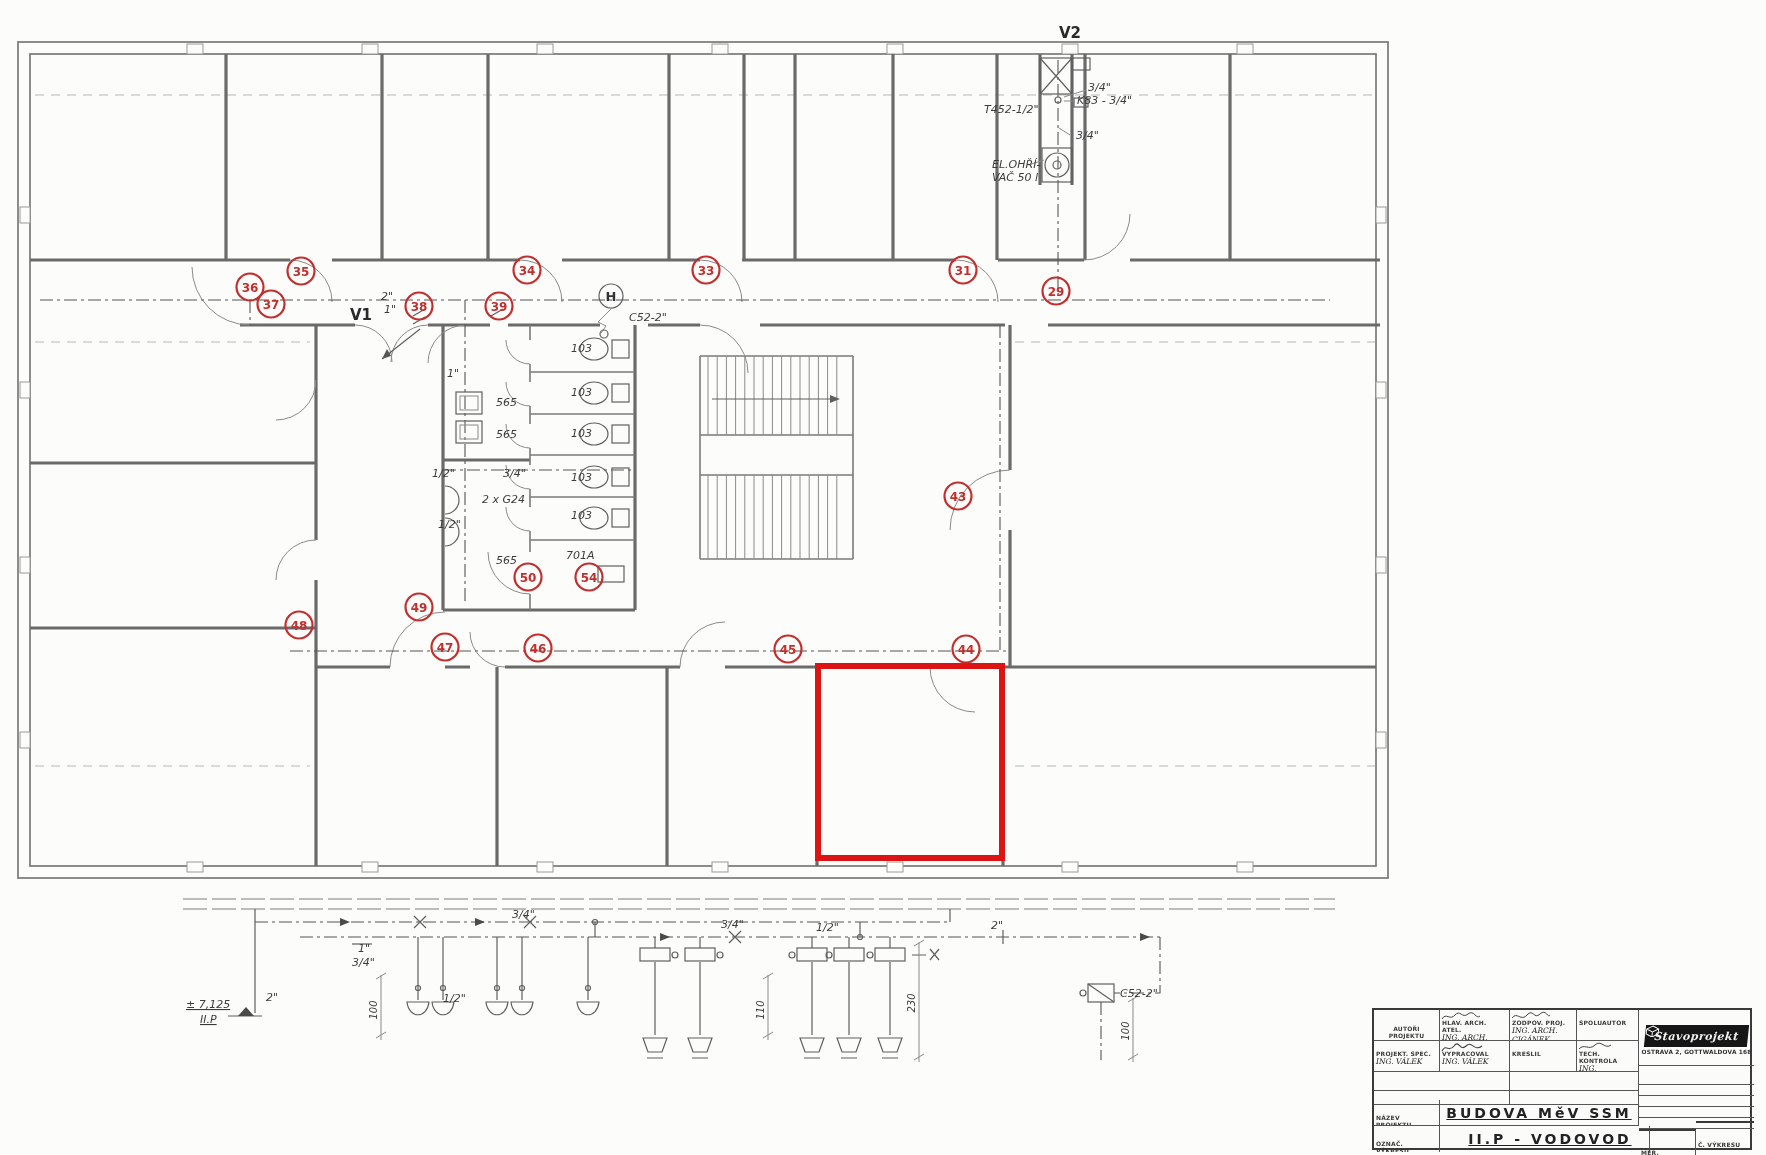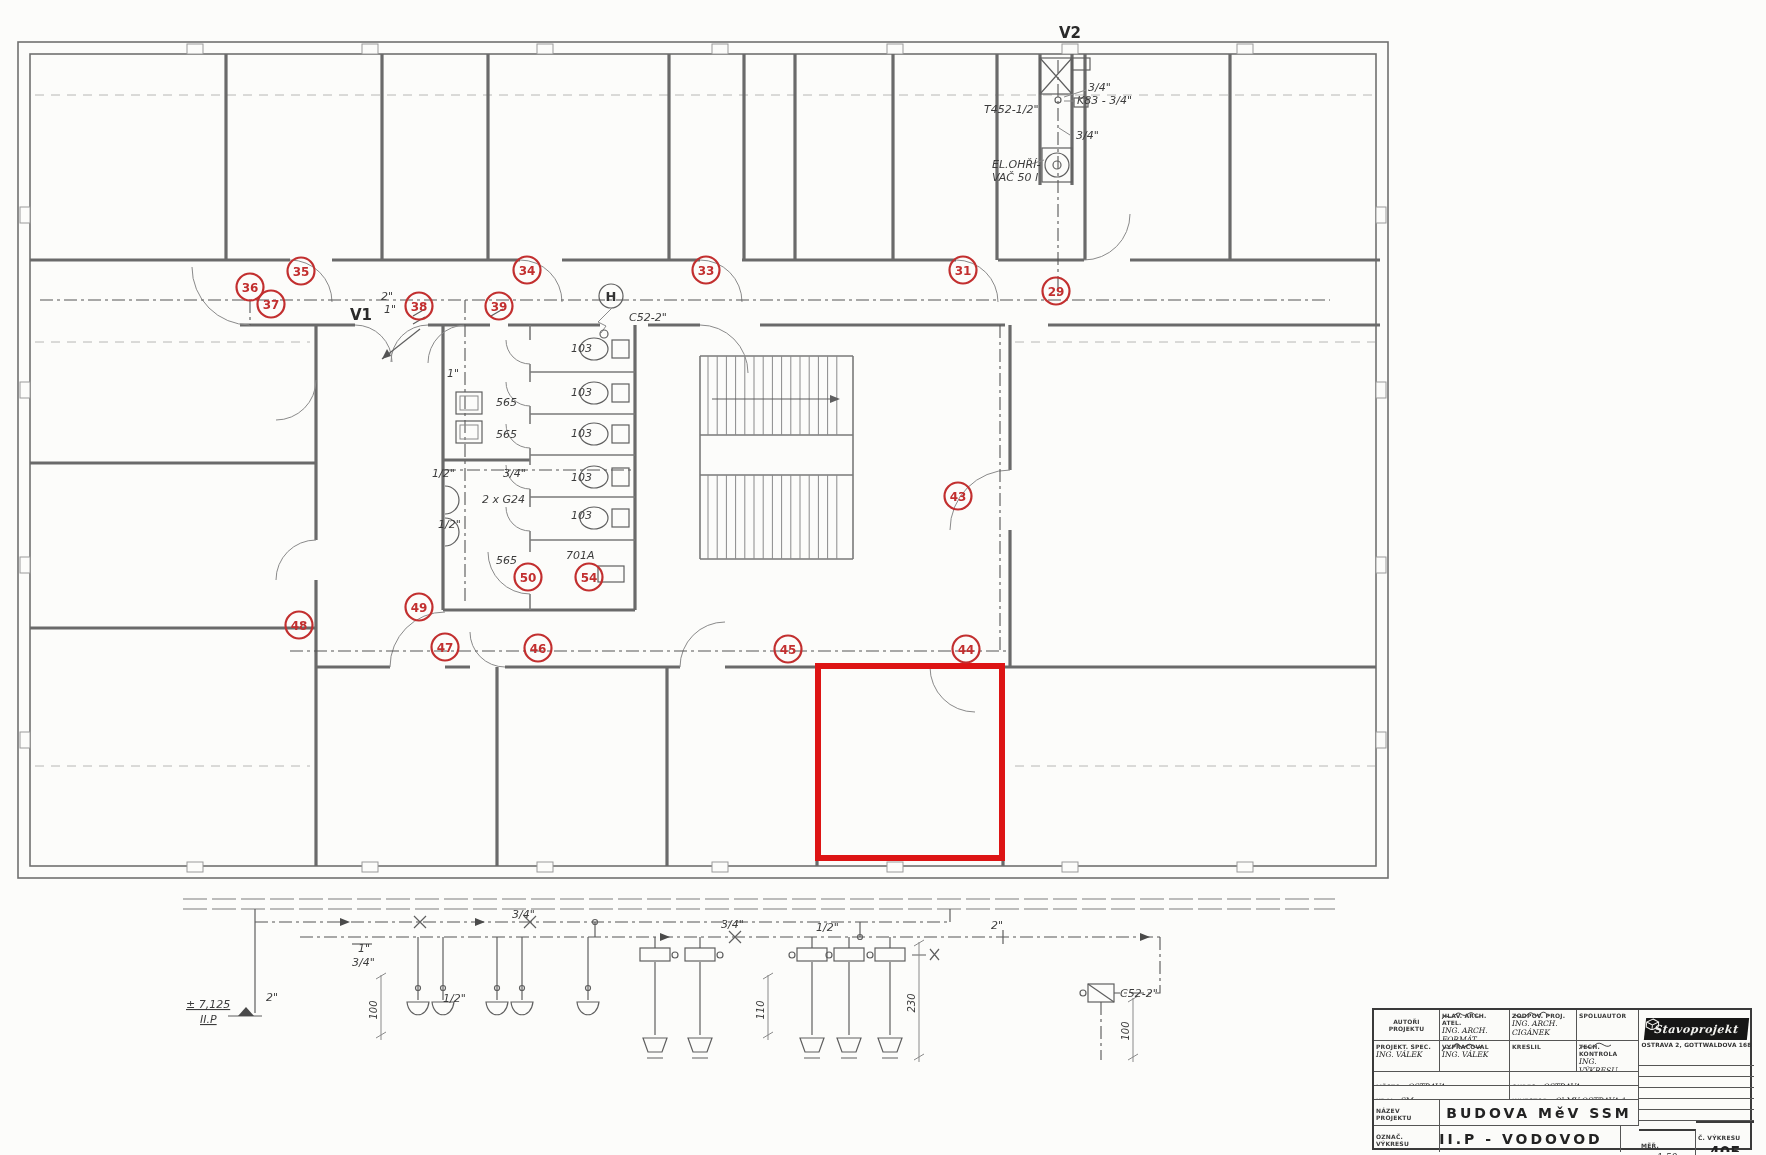--- a/index.html
+++ b/index.html
@@ -20,25 +20,25 @@
   .big{font:bold 15px "DejaVu Sans",sans-serif;font-style:normal;fill:#2a2a2a;}
   .ul{text-decoration:underline;}
   .marker circle{fill:none;stroke-width:2.2;}
   .marker text{font:bold 12px "DejaVu Sans",sans-serif;text-anchor:middle;}
   .hsym{font:bold 13px "DejaVu Sans",sans-serif;fill:#333;text-anchor:middle;}
   .dimt{font:italic 10px "DejaVu Sans",sans-serif;fill:#3c3c3c;text-anchor:middle;}
   
   .tb{position:absolute;left:1372px;top:1008px;width:380px;height:142px;border:2px solid #3a3a3a;
       background:#fbfbf9;box-sizing:border-box;color:#333;}
   .tb .cell{position:absolute;border-right:1px solid #555;border-bottom:1px solid #555;
-      box-sizing:border-box;padding:2px 2px;overflow:hidden;}
+      box-sizing:border-box;padding:9px 2px;overflow:hidden;}
   .tb .lab{font-size:6px;font-weight:bold;letter-spacing:.2px;line-height:7px;color:#3a3a3a;}
   .tb .val{font:italic 7.5px "DejaVu Serif",serif;color:#222;}
   .tb .bigname{font:bold 14px "DejaVu Sans",sans-serif;letter-spacing:3px;color:#222;
-      display:flex;align-items:center;justify-content:center;height:100%;}
+      display:flex;align-items:center;justify-content:center;height:100%;text-decoration:underline;}
   .sig{position:absolute;right:2px;bottom:1px;}
   .logo-strip{background:#161616;color:#f2f2ef;font:bold italic 11px "DejaVu Serif",serif;
       height:22px;margin:6px 4px 2px 4px;display:flex;align-items:center;justify-content:center;
       transform:skewX(-6deg);letter-spacing:.5px;}
   .logo-addr{font-size:5.8px;font-weight:bold;text-align:center;letter-spacing:.2px;color:#2f2f2f;}
   .num-big{font:bold 15px "DejaVu Sans",sans-serif;color: #222;text-align:center;}
 </style>
 </head>
 <body>
 
@@ -387,21 +387,21 @@
 
     <div class="cell" style="left:0;top:90px;width:66px;height:26px;">
       <div class="lab" style="margin-top:5px;">NÁZEV PROJEKTU</div>
     </div>
     <div class="cell" style="left:66px;top:90px;width:199px;height:26px;">
       <div class="bigname">BUDOVA MěV SSM</div>
     </div>
     <div class="cell" style="left:0;top:116px;width:66px;height:26px;border-bottom:none;">
       <div class="lab" style="margin-top:5px;">OZNAČ. VÝKRESU</div>
     </div>
-    <div class="cell" style="left:48px;top:116px;width:199px;height:26px;border-bottom:none;">
+    <div class="cell" style="left:77px;top:116px;width:199px;height:26px;border-bottom:none;">
       <div class="bigname">II.P - VODOVOD</div>
     </div>
 
     <div class="cell" style="left:265px;top:0;width:115px;height:56px;border-right:none;">
       <div class="logo-strip">
         <svg width="14" height="12" style="margin-right:3px;">
             <path d="M7 1 L13 4 L13 9 L7 12 L1 9 L1 4 Z M1 4 L7 7 L13 4 M7 7 V12" stroke="#f2f2ef" fill="none" stroke-width="1"></path>
           </svg>
         <span>Stavoprojekt</span>
       </div>

